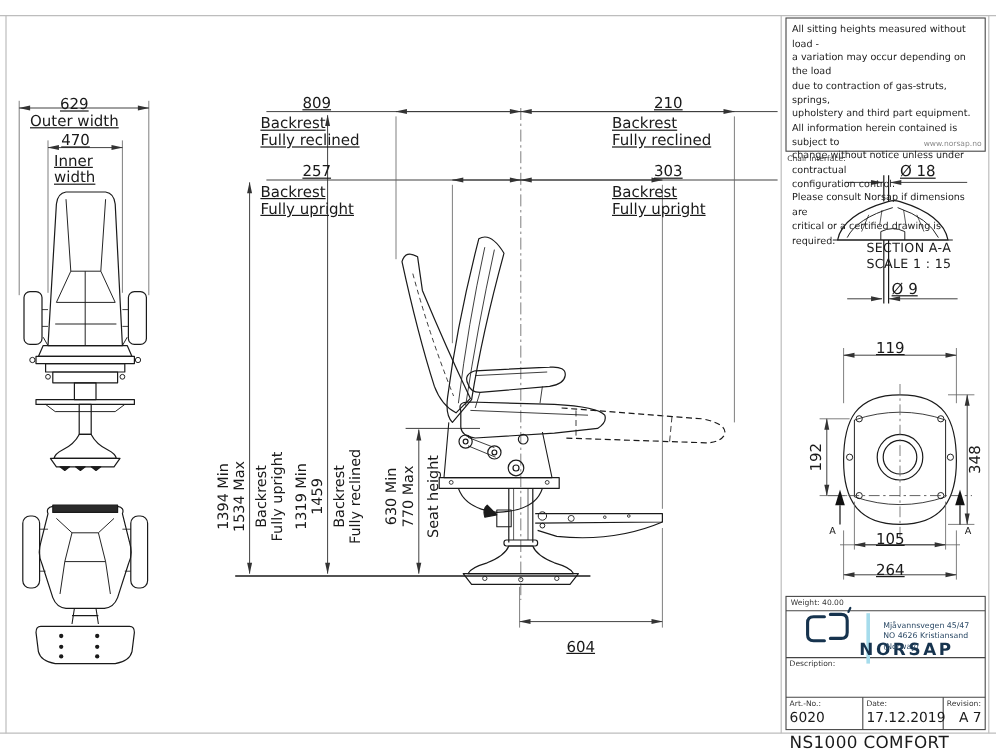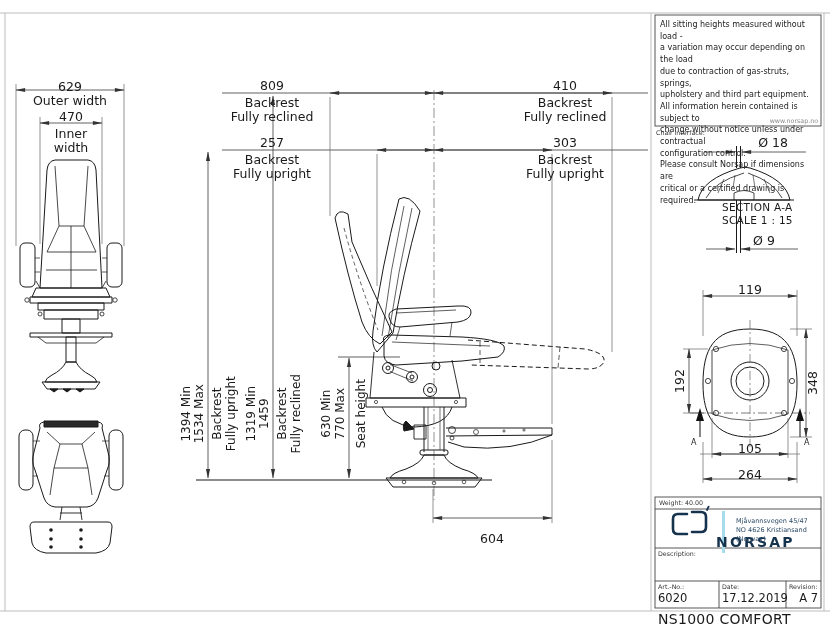--- a/index.html
+++ b/index.html
@@ -1,20 +1,20 @@
 <!DOCTYPE html>
 <html><head>
 <meta charset="utf-8">
 <style>
   html,body{margin:0;padding:0;background:#fff;}
   #sheet{position:relative;width:830px;height:624px;background:#fff;overflow:hidden;
          font-family:"DejaVu Sans",sans-serif;color:#1a1a1a;}
   #art{position:absolute;left:0;top:0;}
   .t{position:absolute;white-space:pre-line;line-height:1.12;}
-  .c{text-align:center;}
+  .c{text-align:left;text-decoration:underline;}
   .dimnum{font-size:12.5px;}
   .dimlab{font-size:12.5px;}
   .rot{transform:rotate(-90deg);transform-origin:center;width:130px;text-align:center;font-size:12px;}
   .rot2{transform:rotate(-90deg);transform-origin:center;width:100px;text-align:center;font-size:12.5px;}
   .notes{font-size:8px;line-height:11.7px;color:#222;}
   .tiny{font-size:6.3px;color:#333;}
   .site{font-size:6.3px;color:#8a8a8a;}
   .secA{font-size:8px;}
   .sec-title{font-size:10.5px;letter-spacing:.3px;}
   .brand{font-size:14px;font-weight:bold;letter-spacing:2.2px;color:#16334e;padding-left:48px;}
@@ -252,21 +252,21 @@
 <div class="t c dimlab" style="left:25px;top:94px;width:90px;">Outer width</div>
 <div class="t c dimnum" style="left:51px;top:110px;width:40px;">470</div>
 <div class="t c dimlab" style="left:45px;top:127px;width:52px;">Inner width</div>
 
 <div class="t c dimnum" style="left:252px;top:79px;width:40px;">809</div>
 <div class="t c dimlab" style="left:217px;top:96px;width:110px;">Backrest
 Fully reclined</div>
 <div class="t c dimnum" style="left:252px;top:136px;width:40px;">257</div>
 <div class="t c dimlab" style="left:217px;top:153px;width:110px;">Backrest
 Fully upright</div>
-<div class="t c dimnum" style="left:545px;top:79px;width:40px;">410</div>
+<div class="t c dimnum" style="left:545px;top:79px;width:40px;">210</div>
 <div class="t c dimlab" style="left:510px;top:96px;width:110px;">Backrest
 Fully reclined</div>
 <div class="t c dimnum" style="left:545px;top:136px;width:40px;">303</div>
 <div class="t c dimlab" style="left:510px;top:153px;width:110px;">Backrest
 Fully upright</div>
 
 <div class="t rot" style="left:122px;top:407px;">1394 Min</div>
 <div class="t rot" style="left:135px;top:407px;">1534 Max</div>
 <div class="t rot" style="left:153px;top:407px;">Backrest</div>
 <div class="t rot" style="left:167px;top:407px;">Fully upright</div>

